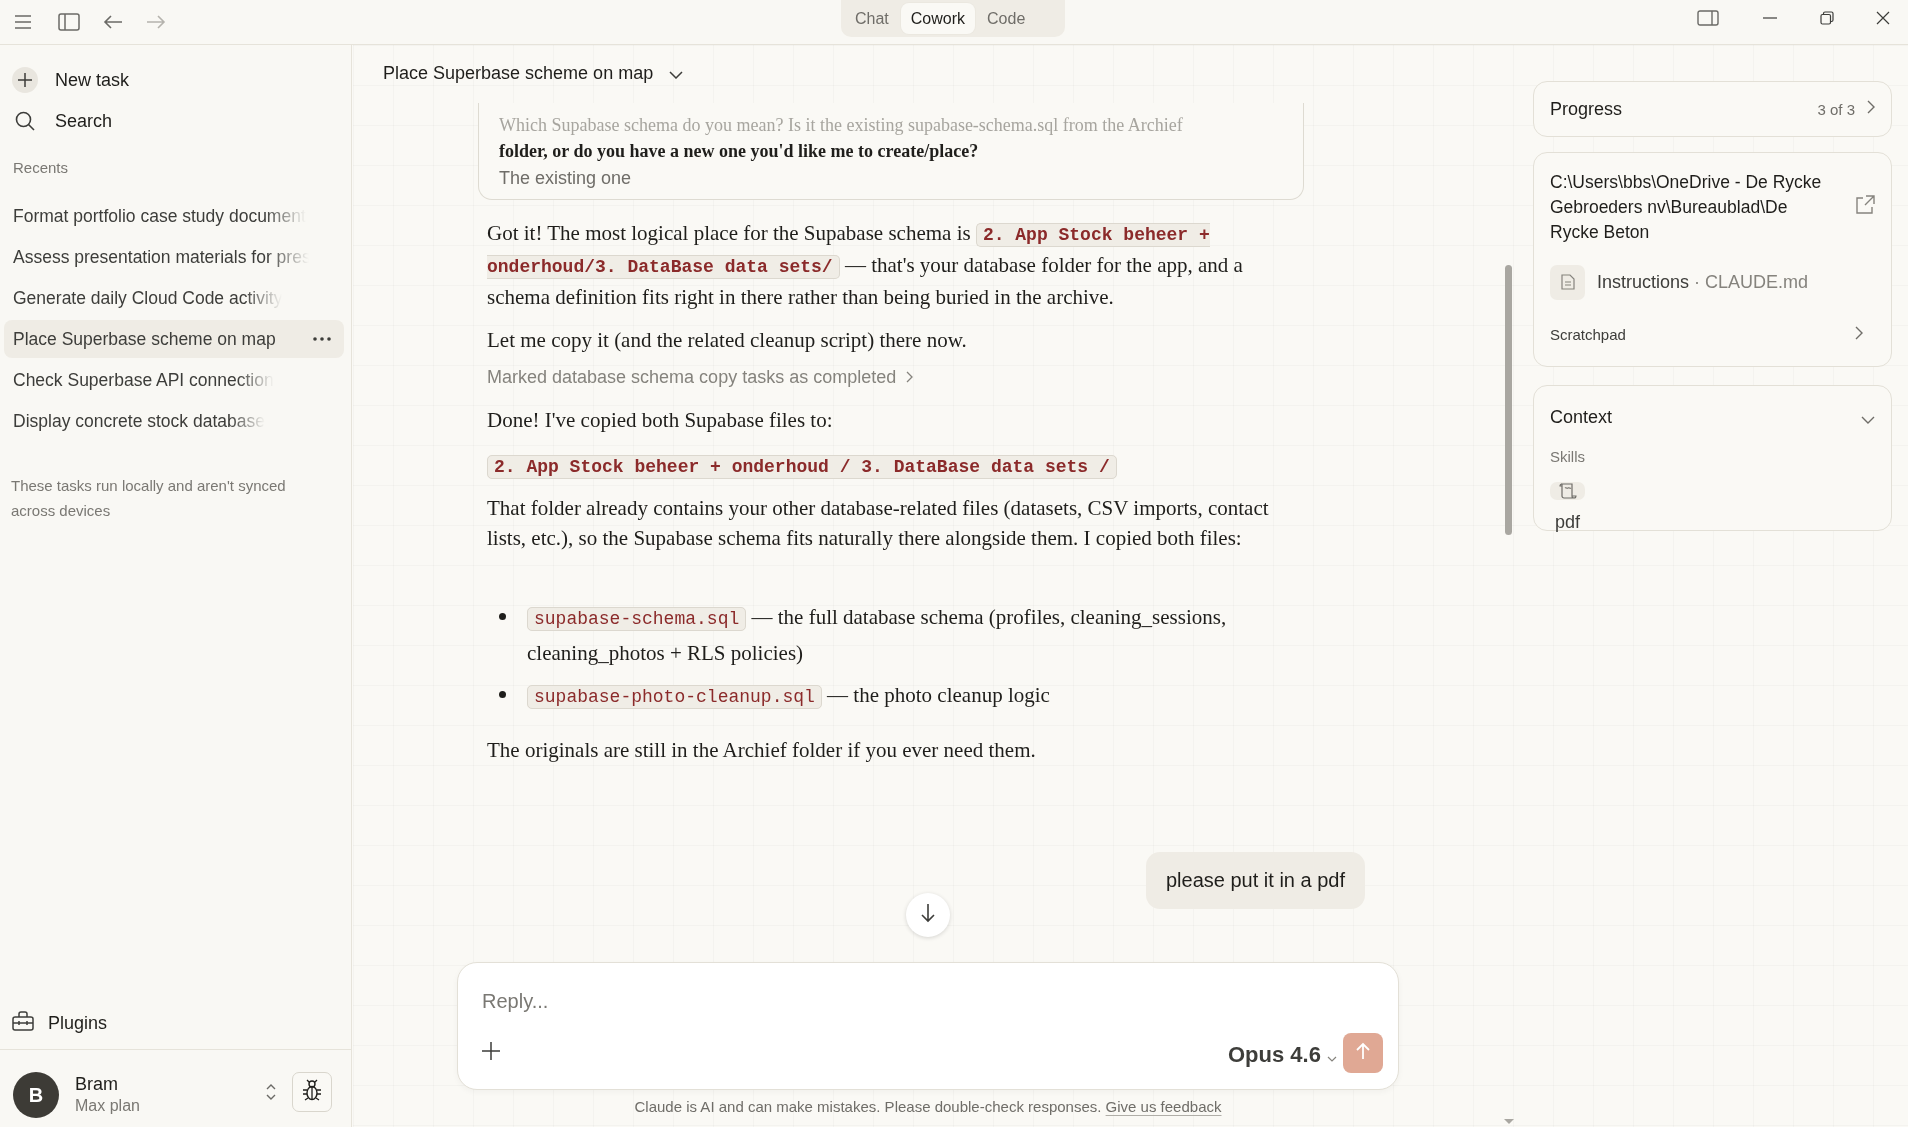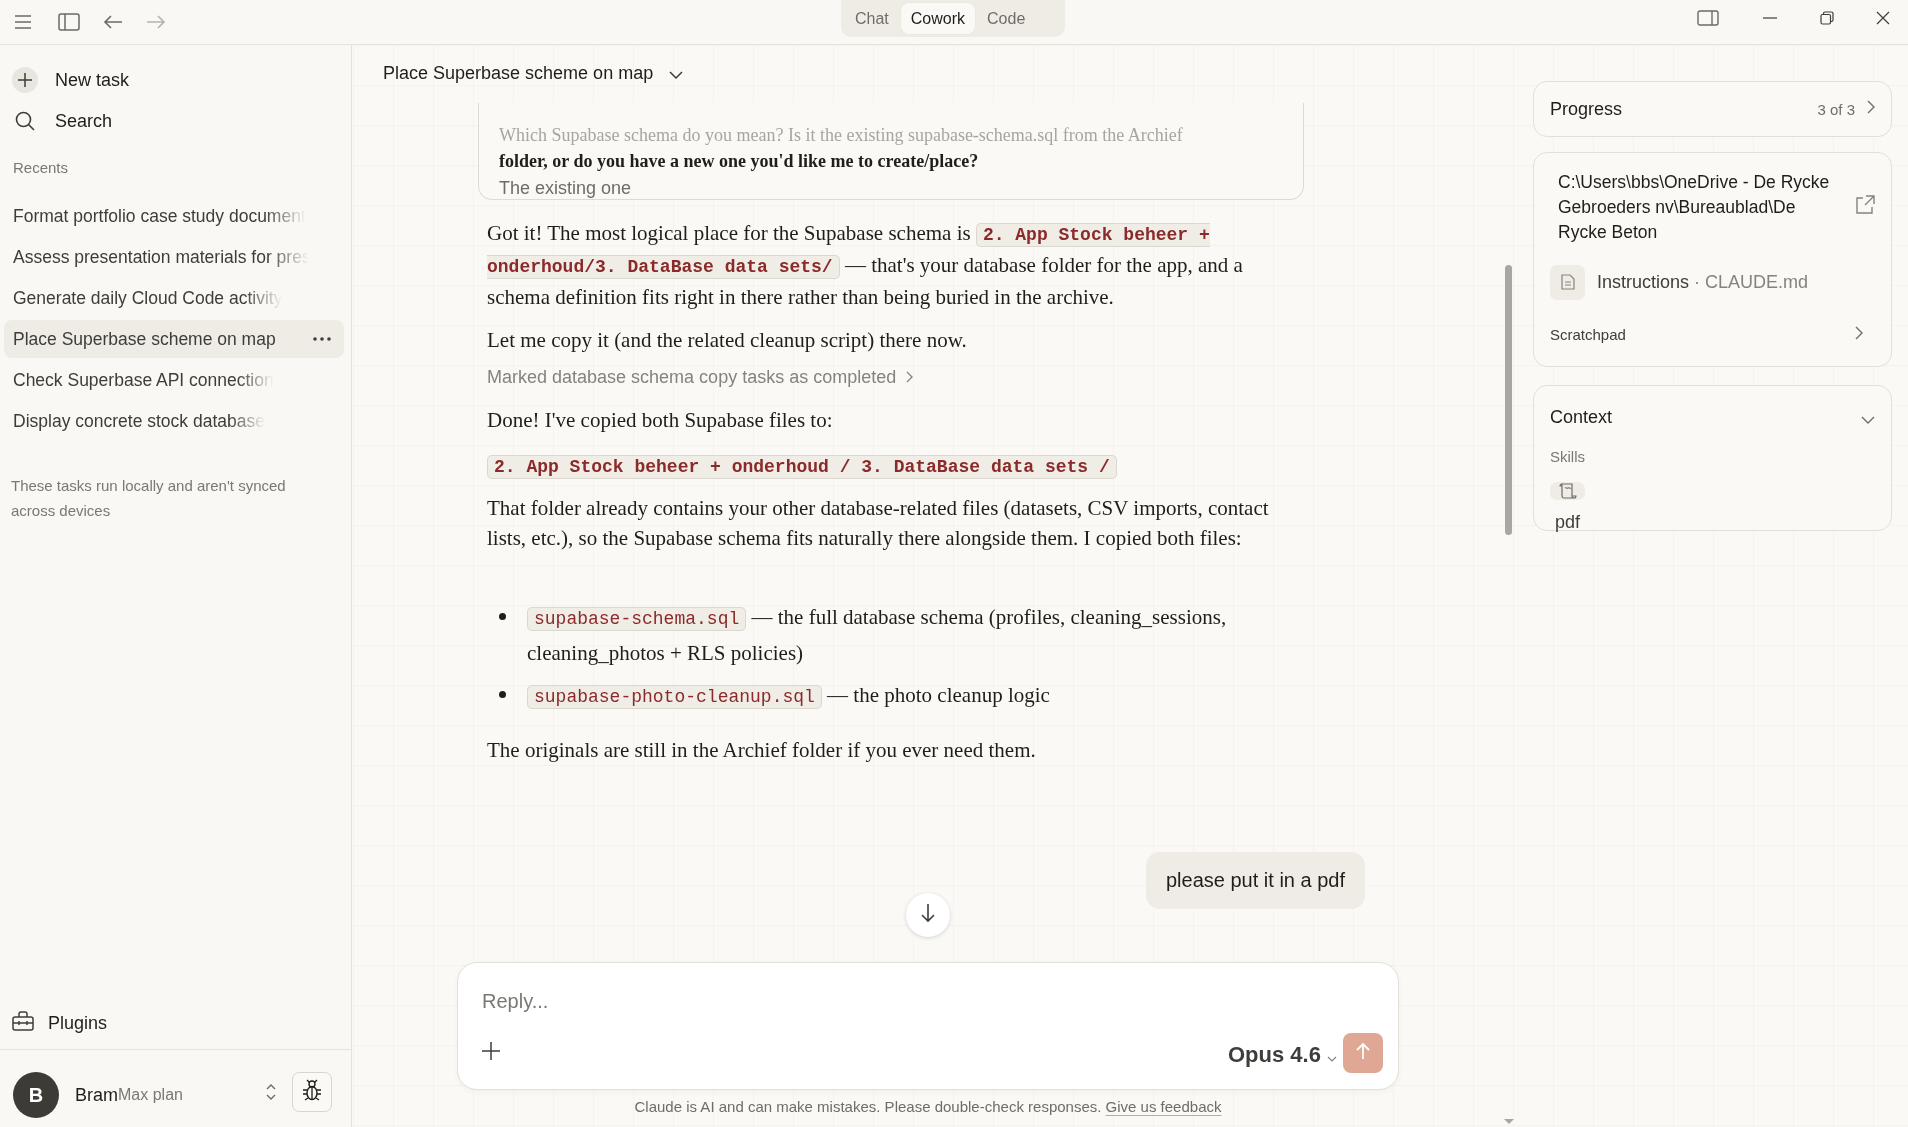--- a/index.html
+++ b/index.html
@@ -85,21 +85,21 @@
   }
   .user-row {
     position: absolute; left: 13px; top: 1024px; width: 330px; height: 52px;
     display: flex; align-items: center;
   }
   .avatar {
     width: 46px; height: 46px; border-radius: 50%; background: #3d3b36;
     color: #ffffff; font-weight: bold; font-size: 20px;
     display: flex; align-items: center; justify-content: center;
   }
-  .user-text { margin-left: 16px; display: flex; }
+  .user-text { margin-left: 16px; display: flex; flex-direction: column; }
   .user-name { font-size: 18px; color: #1f1e1b; line-height: 22px; }
   .user-plan { font-size: 16px; color: #7a7873; line-height: 22px; }
   .user-switch { position: absolute; left: 252px; top: 13px; color: #6b6a66; cursor: pointer; }
   .bug-btn {
     position: absolute; left: 279px; top: 3px; width: 40px; height: 40px;
     border: 1px solid #d9d6cd; border-radius: 7px; background: #faf9f5;
     display: flex; align-items: center; justify-content: center; cursor: pointer;
   }
 
   
@@ -114,21 +114,21 @@
   .conv-title {
     position: absolute; left: 30px; top: 18px; display: flex; align-items: center; gap: 16px;
     font-size: 18px; color: #1f1e1b; cursor: pointer;
   }
   .question-card {
     position: absolute; left: 125px; top: 58px; width: 826px; height: 97px;
     border: 1px solid #dedbd2; border-top: none; border-radius: 0 0 14px 14px;
     background: #faf9f5; padding: 0 20px; overflow: hidden;
     font-family: "Liberation Serif", "DejaVu Serif", serif;
   }
-  .q-faded { font-size: 18px; color: #a7a59f; margin-top: 20px; line-height: 24px; white-space: nowrap; }
+  .q-faded { font-size: 18px; color: #a7a59f; margin-top: 10px; line-height: 24px; white-space: nowrap; }
   .q-strong { font-size: 18px; font-weight: bold; color: #1f1e1b; line-height: 28px; }
   .q-answer { font-family: "Liberation Sans", sans-serif; font-size: 18px; color: #6f6d68; margin-top: 3px; }
 
   .msg {
     position: absolute; left: 134px; width: 820px;
     font-family: "Liberation Serif", "DejaVu Serif", serif;
     font-size: 21px; line-height: 30px; color: #1f1e1b;
   }
   code.inline {
     font-family: "Liberation Mono", "DejaVu Sans Mono", monospace;
@@ -200,21 +200,21 @@
     border: 1px solid #e3e0d7; border-radius: 14px;
   }
   .panel-progress { left: 1180px; top: 36px; width: 359px; height: 56px; }
   .panel-title { font-size: 18px; color: #1f1e1b; }
   .progress-row {
     display: flex; align-items: center; height: 100%; padding: 0 16px; cursor: pointer;
   }
   .progress-count { margin-left: auto; font-size: 15px; color: #6f6d68; margin-right: 12px; }
   .panel-folder { left: 1180px; top: 107px; width: 359px; height: 215px; }
   .folder-path {
-    position: absolute; left: 24px; top: 17px; width: 290px;
+    position: absolute; left: 16px; top: 17px; width: 290px;
     font-size: 17.5px; line-height: 25px; color: #1f1e1b;
   }
   .open-ext { position: absolute; right: 16px; top: 42px; cursor: pointer; }
   .file-row {
     position: absolute; left: 16px; top: 111px; height: 36px; display: flex; align-items: center; gap: 12px;
     font-size: 18px; cursor: pointer;
   }
   .file-ico {
     width: 35px; height: 35px; border-radius: 7px; background: #efece5;
     display: flex; align-items: center; justify-content: center;

